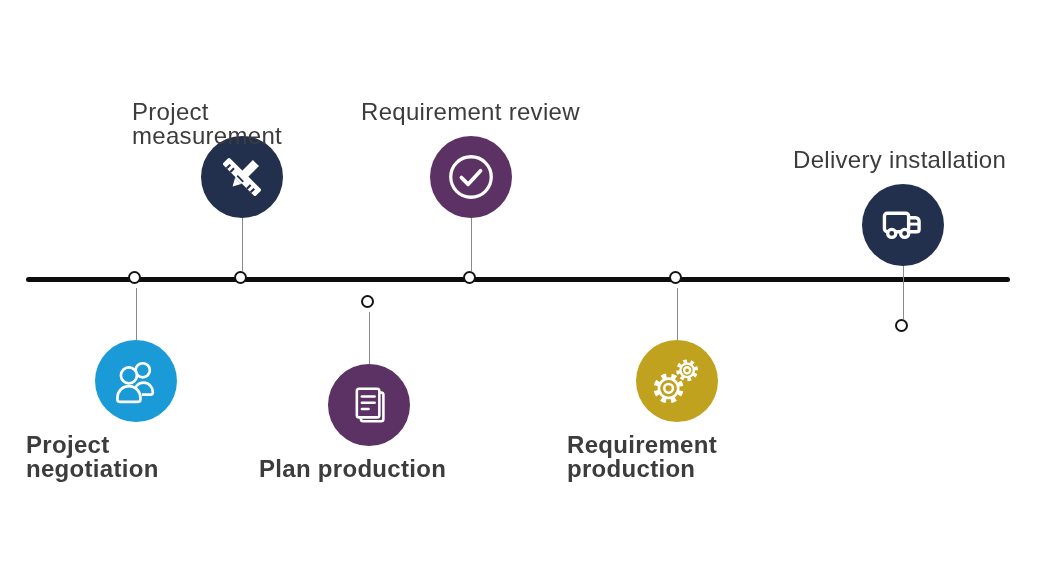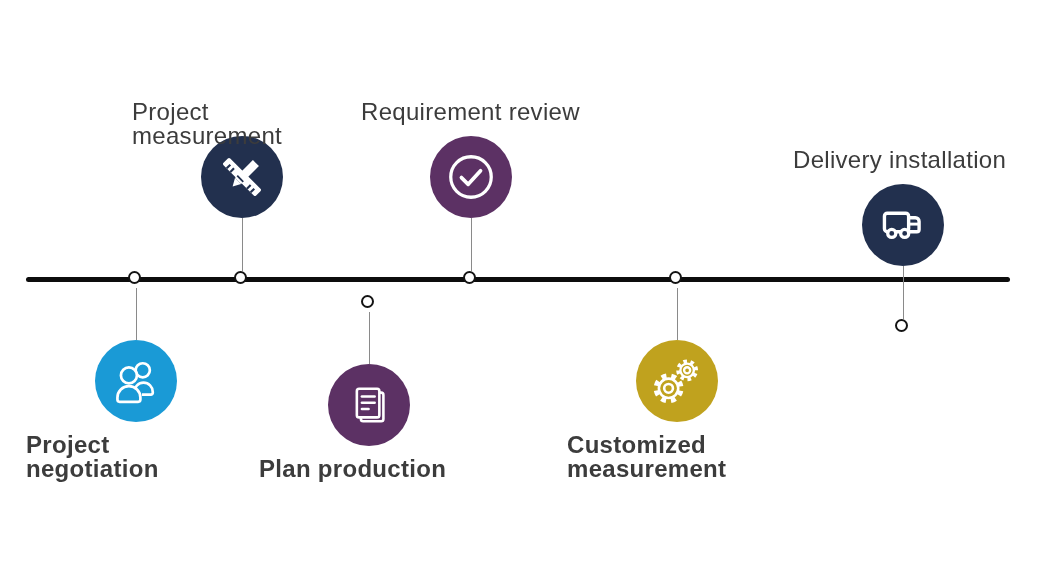--- a/index.html
+++ b/index.html
@@ -117,21 +117,21 @@
         </g>
         <circle cx="16.5" cy="30.5" r="8.6" stroke-width="2.3"></circle>
         <circle cx="16.5" cy="30.5" r="3.9" stroke-width="2.3"></circle>
         <g transform="rotate(20 33 14.5)">
           <circle cx="33" cy="14.5" r="7.8" stroke-width="3.8" stroke-dasharray="3.06 3.06"></circle>
         </g>
         <circle cx="33" cy="14.5" r="6" stroke-width="2.1"></circle>
         <circle cx="33" cy="14.5" r="2.7" stroke-width="2.1"></circle>
       </svg>
     </div>
-    <div class="step-label">Customized measurement</div>
+    <div class="step-label">Requirement production</div>
   </div>
 
   <div class="step above" style="left: 793px; margin-top: 48px; --c: #22304e;">
     <div class="node"></div>
     <div class="connector"></div>
     <div class="bubble">
       <svg viewBox="0 0 48 48" fill="none" stroke="#fff">
         <rect x="7.5" y="13.5" width="21.5" height="16.5" rx="2.6" stroke-width="3"></rect>
         <path d="M29 17.5 h6 a3.3 3.3 0 0 1 3.3 3.3 v7.2 a2 2 0 0 1 -2 2 h-7.3" stroke-width="3"></path>
         <path d="M29 23.2 H38.3" stroke-width="2.6"></path>

